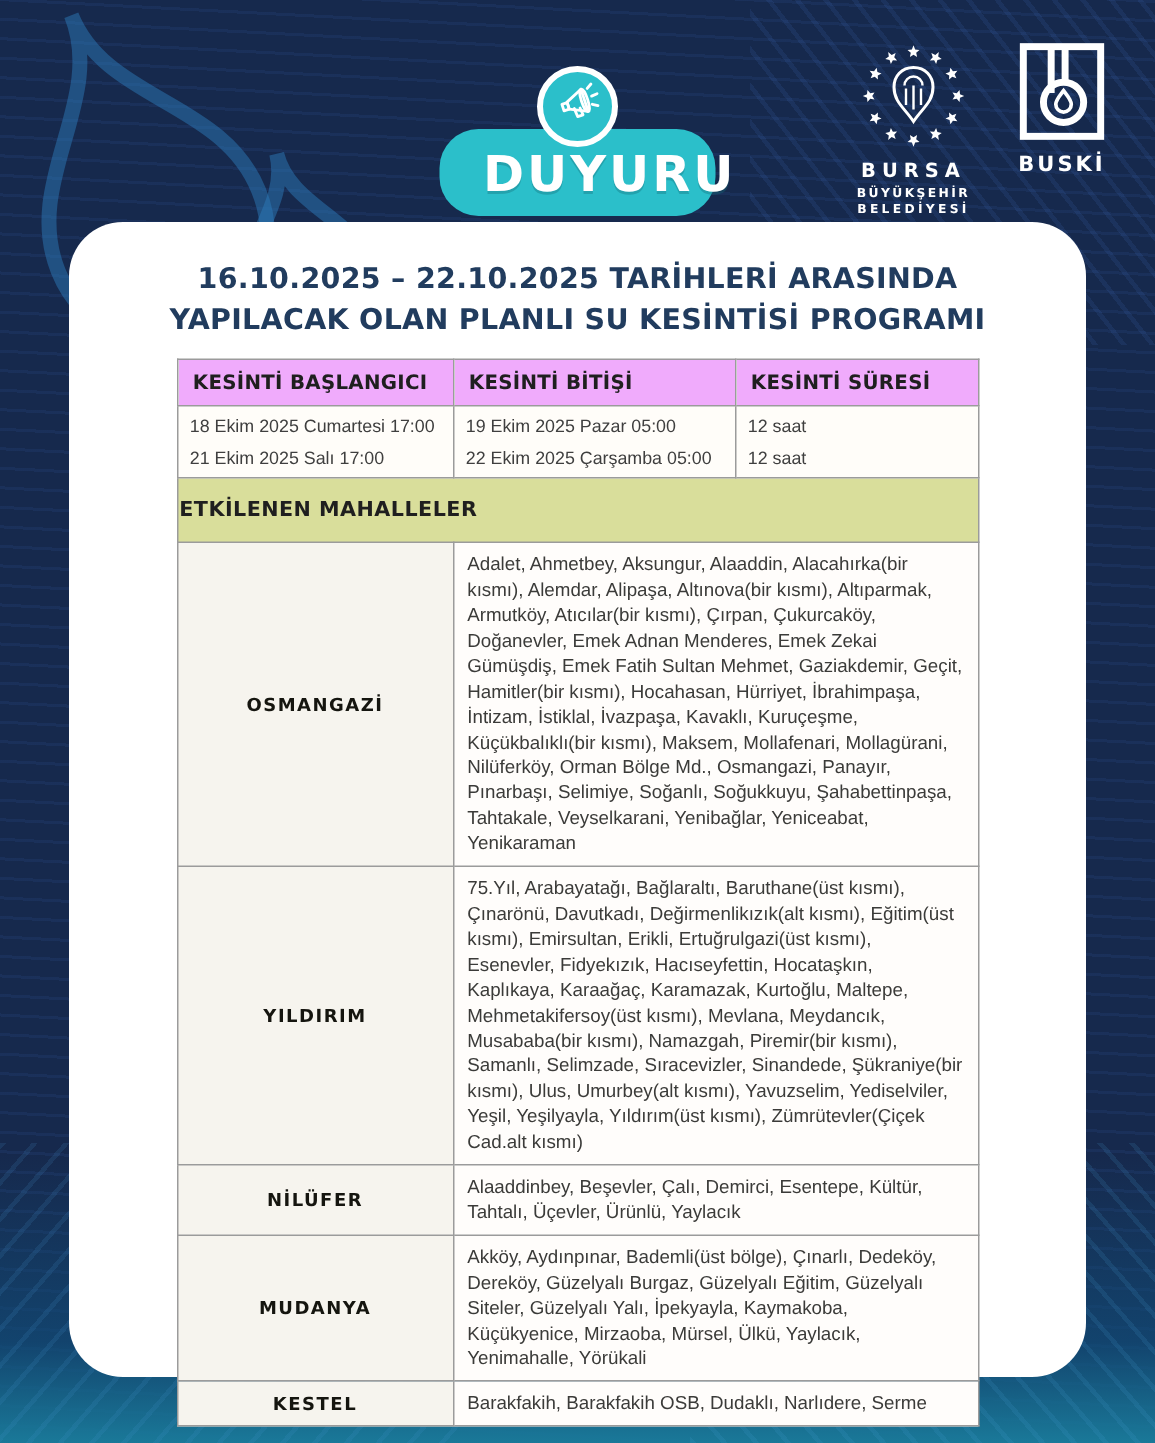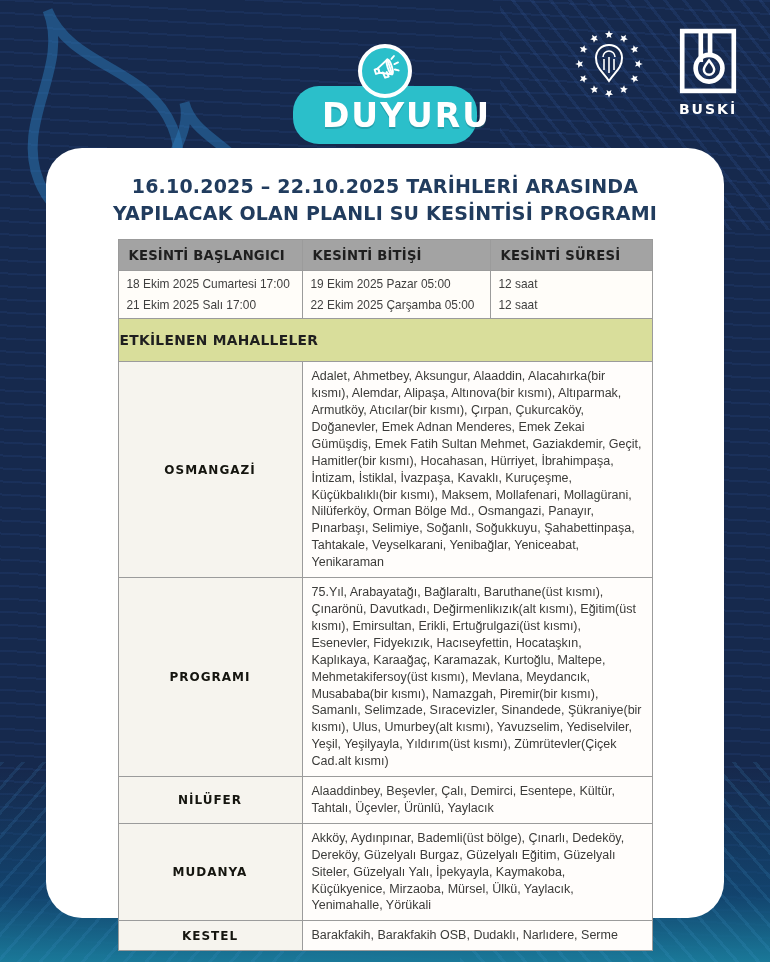--- a/index.html
+++ b/index.html
@@ -51,21 +51,21 @@
     padding-top:25px;text-align:center;color:#213c5e;
     font-family:"DejaVu Sans",sans-serif;font-weight:bold;font-size:19px;line-height:1.4;
     letter-spacing:0.2px;
   }
 
   table.sched{
     width:534px;margin:13px auto 0 auto;border-collapse:collapse;table-layout:fixed;
   }
   table.sched td, table.sched th{border:1px solid #9b9b9b;box-sizing:border-box;}
   th.olive{
-    background:#a3a3a3;height:31px;text-align:left;padding:0 4px 0 10px;
+    background:#f0abfc;height:31px;text-align:left;padding:0 4px 0 10px;
     font-family:"DejaVu Sans",sans-serif;font-weight:bold;font-size:13.2px;color:#1f1f1f;
     letter-spacing:0.2px;white-space:nowrap;overflow:hidden;
   }
   td.dates{height:48px;vertical-align:middle;padding:2px 2px 2px 8px;background:#fffdf9;}
   td.dates div{font-size:11.9px;color:#3f3f3f;line-height:21px;white-space:nowrap;}
   td.band{
     background:#d9de9b;height:43px;text-align:left;
     font-family:"DejaVu Sans",sans-serif;font-weight:bold;font-size:13.8px;color:#1f1f1f;
     letter-spacing:0.3px;
     margin-left:28px;
@@ -132,20 +132,25 @@
         <use href="#st" transform="rotate(240 36 36)"></use>
         <use href="#st" transform="rotate(270 36 36)"></use>
         <use href="#st" transform="rotate(300 36 36)"></use>
         <use href="#st" transform="rotate(330 36 36)"></use>
         <g fill="none" stroke="#ffffff">
           <path stroke-width="2" d="M36,17 c8,0 13,6 13,13 0,10 -7,14 -13,23 -6,-9 -13,-13 -13,-23 0,-7 5,-13 13,-13 z"></path>
           <path stroke-width="1.6" d="M30,29 a6,6 0 0 1 12,0"></path>
           <path stroke-width="1.6" d="M31,31 V42 M36,29 V45 M41,31 V42"></path>
         </g>
       </svg>
+      <div class="bursa-text">
+        <div class="bursa-l1">BURSA</div>
+        <div class="bursa-l2">BÜYÜKŞEHİR</div>
+        <div class="bursa-l3">BELEDİYESİ</div>
+      </div>
     </div>
     <div class="buski-logo">
       <svg width="58" height="66" viewBox="0 0 56 64">
         <g fill="none" stroke="#ffffff">
           <rect x="3" y="3" width="50" height="58" stroke-width="4.5"></rect>
           <path stroke-width="4.5" d="M21,3 V33"></path>
           <path stroke-width="4.5" d="M30,3 V25"></path>
           <circle cx="29" cy="39" r="13" stroke-width="4.5"></circle>
           <path stroke-width="2.4" d="M29,31.5 c3,4 5,6 5,8.8 a5,5 0 1 1 -10,0 c0,-2.8 2,-4.8 5,-8.8 z"></path>
         </g>
@@ -187,21 +192,21 @@
         </td>
       </tr>
       <tr>
         <td class="band" colspan="3">ETKİLENEN MAHALLELER</td>
       </tr>
       <tr>
         <td class="dname">OSMANGAZİ</td>
         <td class="dlist" colspan="2">Adalet, Ahmetbey, Aksungur, Alaaddin, Alacahırka(bir kısmı), Alemdar, Alipaşa, Altınova(bir kısmı), Altıparmak, Armutköy, Atıcılar(bir kısmı), Çırpan, Çukurcaköy, Doğanevler, Emek Adnan Menderes, Emek Zekai Gümüşdiş, Emek Fatih Sultan Mehmet, Gaziakdemir, Geçit, Hamitler(bir kısmı), Hocahasan, Hürriyet, İbrahimpaşa, İntizam, İstiklal, İvazpaşa, Kavaklı, Kuruçeşme, Küçükbalıklı(bir kısmı), Maksem, Mollafenari, Mollagürani, Nilüferköy, Orman Bölge Md., Osmangazi, Panayır, Pınarbaşı, Selimiye, Soğanlı, Soğukkuyu, Şahabettinpaşa, Tahtakale, Veyselkarani, Yenibağlar, Yeniceabat, Yenikaraman</td>
       </tr>
       <tr>
-        <td class="dname">PROGRAMI</td>
+        <td class="dname">YILDIRIM</td>
         <td class="dlist" colspan="2">75.Yıl, Arabayatağı, Bağlaraltı, Baruthane(üst kısmı), Çınarönü, Davutkadı, Değirmenlikızık(alt kısmı), Eğitim(üst kısmı), Emirsultan, Erikli, Ertuğrulgazi(üst kısmı), Esenevler, Fidyekızık, Hacıseyfettin, Hocataşkın, Kaplıkaya, Karaağaç, Karamazak, Kurtoğlu, Maltepe, Mehmetakifersoy(üst kısmı), Mevlana, Meydancık, Musababa(bir kısmı), Namazgah, Piremir(bir kısmı), Samanlı, Selimzade, Sıracevizler, Sinandede, Şükraniye(bir kısmı), Ulus, Umurbey(alt kısmı), Yavuzselim, Yediselviler, Yeşil, Yeşilyayla, Yıldırım(üst kısmı), Zümrütevler(Çiçek Cad.alt kısmı)</td>
       </tr>
       <tr>
         <td class="dname">NİLÜFER</td>
         <td class="dlist" colspan="2">Alaaddinbey, Beşevler, Çalı, Demirci, Esentepe, Kültür, Tahtalı, Üçevler, Ürünlü, Yaylacık</td>
       </tr>
       <tr>
         <td class="dname">MUDANYA</td>
         <td class="dlist" colspan="2">Akköy, Aydınpınar, Bademli(üst bölge), Çınarlı, Dedeköy, Dereköy, Güzelyalı Burgaz, Güzelyalı Eğitim, Güzelyalı Siteler, Güzelyalı Yalı, İpekyayla, Kaymakoba, Küçükyenice, Mirzaoba, Mürsel, Ülkü, Yaylacık, Yenimahalle, Yörükali</td>
       </tr>

